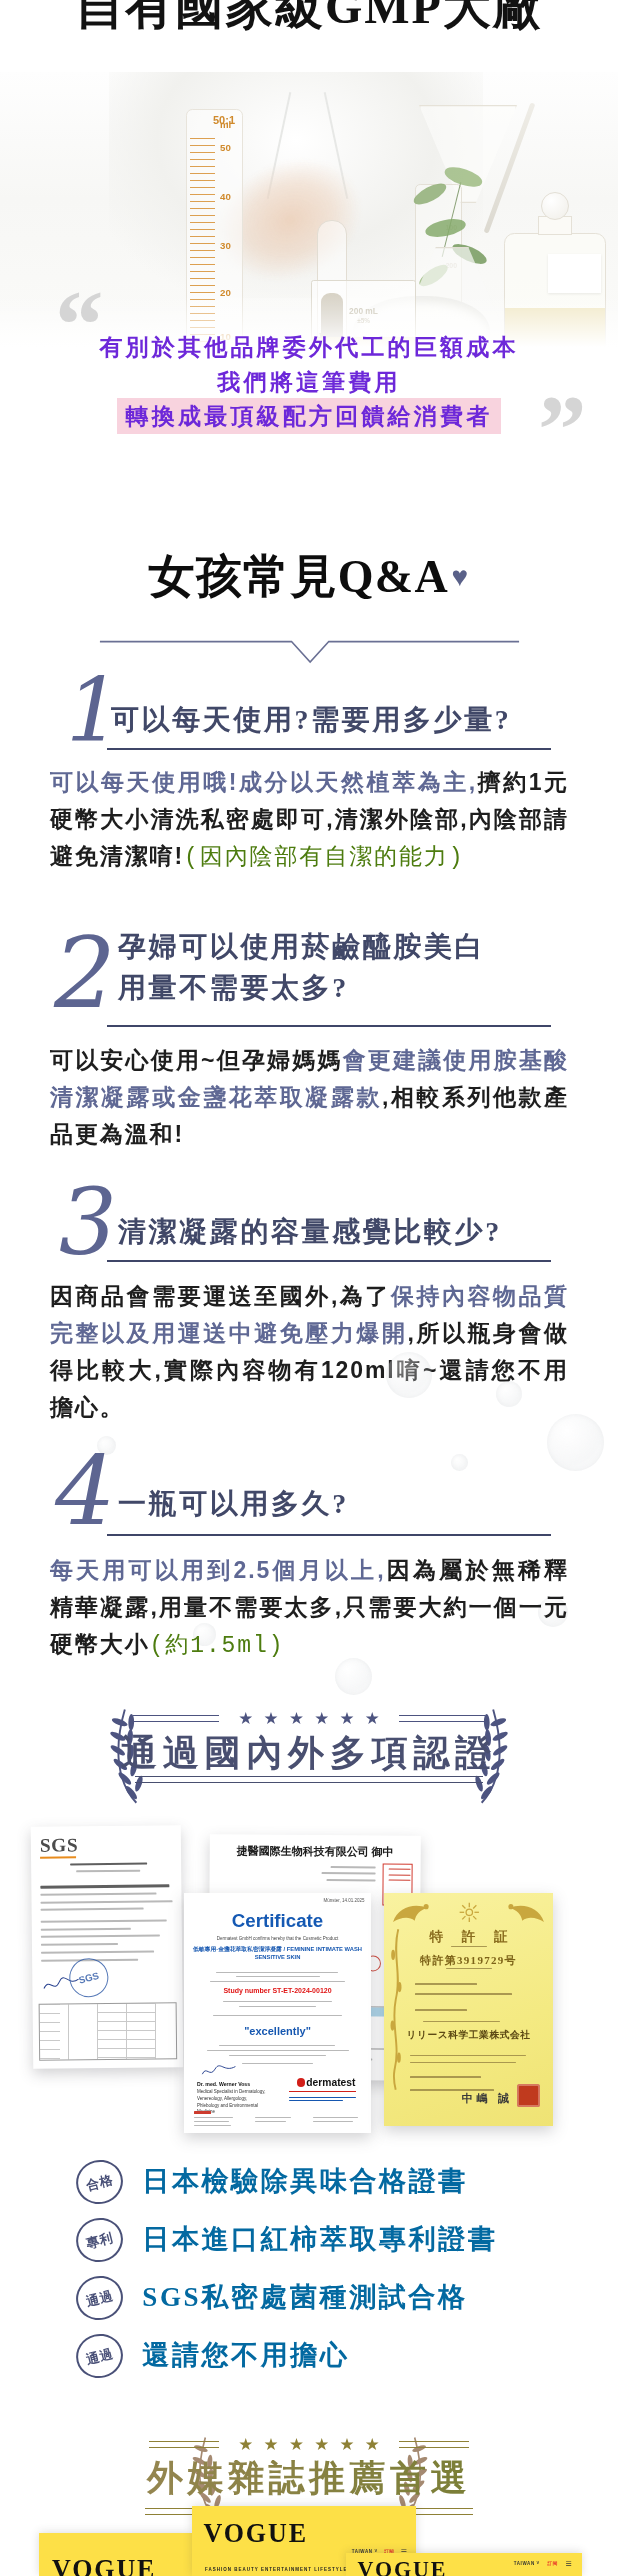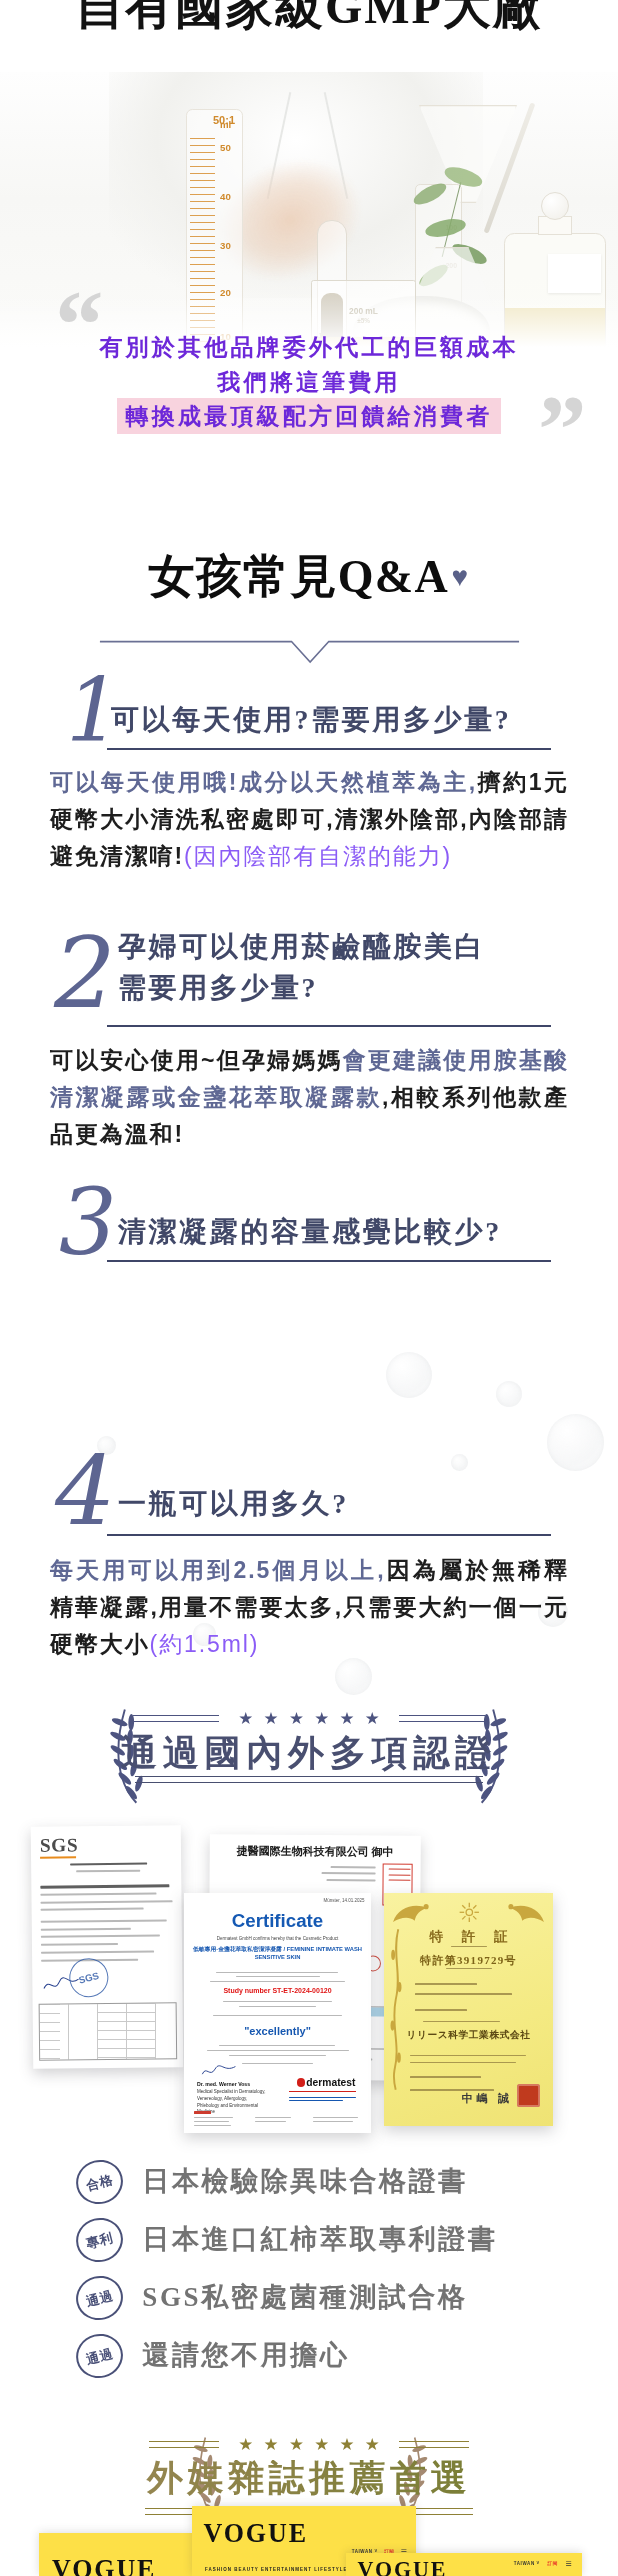--- a/index.html
+++ b/index.html
@@ -74,21 +74,21 @@
 
   
   .qa-head{top:554px;font:900 46px/1 "Liberation Serif","DejaVu Serif",serif;color:#0d0d0d;letter-spacing:1.3px;}
   .qa-heart{font-size:28px;color:#5a6189;vertical-align:6.4px;margin-left:2.6px;}
   .qa-divider{top:639px;left:97px;}
   .qnum{font:italic 400 87px/1 "DejaVu Serif","Liberation Serif",serif;color:#5d6591;}
   .qq{font:700 28px/41px "Liberation Serif","DejaVu Serif",serif;color:#414868;letter-spacing:2.6px;}
   .qline{left:107px;width:444px;height:1.9px;background:#3f4668;}
   .qa-ans{left:50px;width:519px;font:700 23px/37px "Liberation Sans","DejaVu Sans",sans-serif;
           letter-spacing:1.9px;text-align:justify;color:#1e1e1e;}
-  .t-blue{color:#5f6894;} .t-dark{color:#1e1e1e;} .t-gray{color:#8b5cf6;font-weight:400;}
+  .t-blue{color:#5f6894;} .t-dark{color:#1e1e1e;} .t-gray{color:#4d7c0f;font-weight:400;font-family:Liberation Mono, monospace;}
   .n1{top:668px;left:66px;} .n2{top:925px;left:54px;font-size:97px;}
   .n3{top:1177px;left:59px;font-size:91px;} .n4{top:1444px;left:55px;font-size:95px;}
   .qq1{top:699px;left:111px;} .qq2{top:926px;left:118px;} .qq3{top:1211px;left:118px;} .qq4{top:1483px;left:118px;}
   .ln1{top:748px;} .ln2{top:1025px;} .ln3{top:1260px;} .ln4{top:1534px;}
   .an1{top:764px;} .an2{top:1042px;} .an3{top:1278px;} .an4{top:1552px;}
 
   .bubble{position:absolute;border-radius:50%;opacity:.45;
     background:radial-gradient(circle at 35% 30%,rgba(255,255,255,.95),rgba(208,212,216,.4) 60%,rgba(188,193,198,.12));
     box-shadow:inset 0 0 5.2px rgba(160,165,172,.35);}
 
@@ -147,21 +147,21 @@
   .pat-seal{position:absolute;right:13px;bottom:19.3px;width:23px;height:23px;background:#c03a1e;border-radius:2.6px;
       box-shadow:inset 0 0 0 1.9px rgba(255,240,220,.35);}
   .pat-sign{position:absolute;right:40px;bottom:22px;font:700 11px/1 "Liberation Serif",serif;color:#3a3a3a;letter-spacing:3.9px;}
   .pbar{position:absolute;height:1.9px;background:#9c8a46;border-radius:0.6px;opacity:.85;}
 
   
   .badge-row{position:absolute;left:76px;height:45px;display:flex;align-items:center;}
   .badge-oval{width:43px;height:40px;border:2.3px solid #4a5178;border-radius:50%;color:#4a5178;
       display:flex;align-items:center;justify-content:center;font:700 13px/1 "Liberation Serif",serif;
       letter-spacing:0.6px;transform:rotate(-14deg);flex:none;}
-  .badge-text{margin-left:19.3px;font:700 27px/1 "Liberation Serif","DejaVu Serif",serif;color:#737373;letter-spacing:2.6px;white-space:nowrap;}
+  .badge-text{margin-left:19.3px;font:700 27px/1 "Liberation Serif","DejaVu Serif",serif;color:#0369a1;letter-spacing:2.6px;white-space:nowrap;}
   .br1{top:2159px;} .br2{top:2217px;} .br3{top:2275px;} .br4{top:2333px;}
 
   
   .vcard{position:absolute;background:#fde047;box-shadow:0 -1.3px 9px rgba(60,60,60,.18);}
   .vlogo{font:700 26px/1 "Liberation Serif","DejaVu Serif",serif;color:#111;letter-spacing:1.9px;transform:scaleY(1.08);transform-origin:top left;}
   .v-left{left:39px;top:2533px;width:153px;height:43px;z-index:1;}
   .v-mid{left:192px;top:2506px;width:224px;height:70px;z-index:2;}
   .v-right{left:346px;top:2553px;width:236px;height:22.5px;z-index:3;}
   .vnav{position:absolute;left:13px;top:62px;font:700 4.5px/1 "Liberation Sans",sans-serif;color:#222;letter-spacing:1px;white-space:nowrap;}
   .vctrl{font:700 4.5px/1 "Liberation Sans",sans-serif;color:#333;letter-spacing:0.6px;}
@@ -232,27 +232,28 @@
   <svg class="abs qa-divider" width="425" height="27" viewBox="0 0 660 42">
     <polyline points="4,4 302,4 331,36 360,4 656,4" fill="none" stroke="#6a7094" stroke-width="2.5"></polyline>
   </svg>
 
   <div class="abs qnum n1">1</div>
   <div class="abs qq qq1">可以每天使用?需要用多少量?</div>
   <div class="abs qline ln1"></div>
   <div class="abs qa-ans an1"><span class="t-blue">可以每天使用哦!成分以天然植萃為主,</span><span class="t-dark">擠約1元硬幣大小清洗私密處即可,清潔外陰部,內陰部請避免清潔唷!</span><span class="t-gray">(因內陰部有自潔的能力)</span></div>
 
   <div class="abs qnum n2">2</div>
-  <div class="abs qq qq2"><span>孕婦可以使用菸鹼醯胺美白</span><br><span>需要用多少量?</span></div>
+  <div class="abs qq qq2"><span>孕婦可以使用菸鹼醯胺美白</span><br><span>用量不需要太多?</span></div>
   <div class="abs qline ln2"></div>
   <div class="abs qa-ans an2"><span class="t-dark">可以安心使用~但孕婦媽媽</span><span class="t-blue">會更建議使用胺基酸清潔凝露或金盞花萃取凝露款</span><span class="t-dark">,相較系列他款產品更為溫和!</span></div>
 
   <div class="abs qnum n3">3</div>
   <div class="abs qq qq3">清潔凝露的容量感覺比較少?</div>
   <div class="abs qline ln3"></div>
+  <div class="abs qa-ans an3"><span class="t-dark">因商品會需要運送至國外,為了</span><span class="t-blue">保持內容物品質完整以及用運送中避免壓力爆開</span><span class="t-dark">,所以瓶身會做得比較大,實際內容物有120ml唷~還請您不用擔心。</span></div>
 
   <div class="bubble" style="left:386px;top:1352px;width:46px;height:46px;"></div>
   <div class="bubble" style="left:496px;top:1381px;width:26px;height:26px;"></div>
   <div class="bubble" style="left:547px;top:1414px;width:57px;height:57px;"></div>
   <div class="bubble" style="left:451px;top:1454px;width:16.7px;height:16.7px;"></div>
   <div class="bubble" style="left:97px;top:1436px;width:19.3px;height:19.3px;"></div>
   <div class="bubble" style="left:193px;top:1623px;width:23px;height:23px;"></div>
   <div class="bubble" style="left:335px;top:1658px;width:37px;height:37px;"></div>
   <div class="bubble" style="left:538px;top:1597px;width:30px;height:30px;"></div>
 

